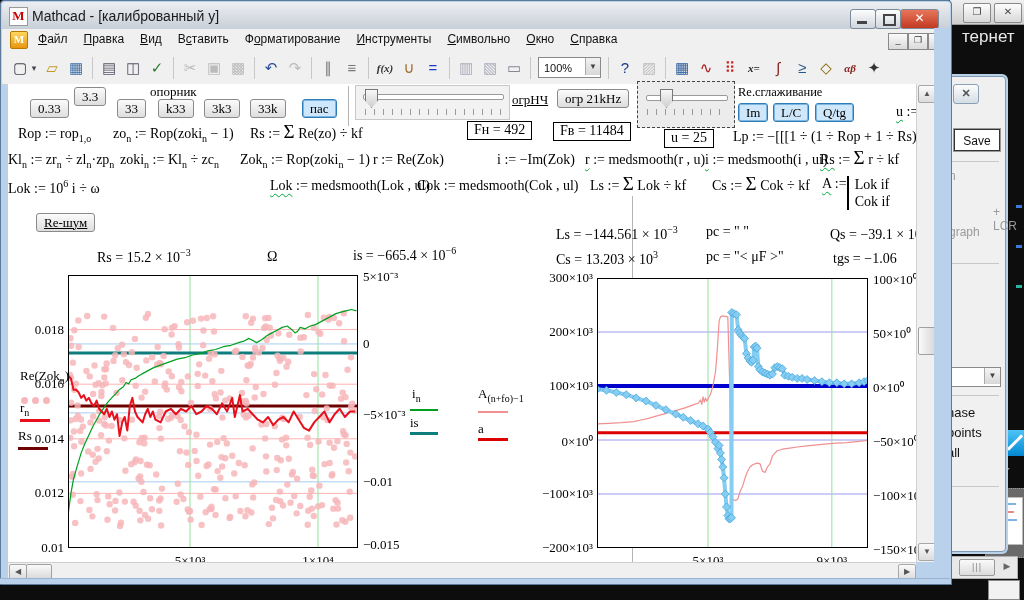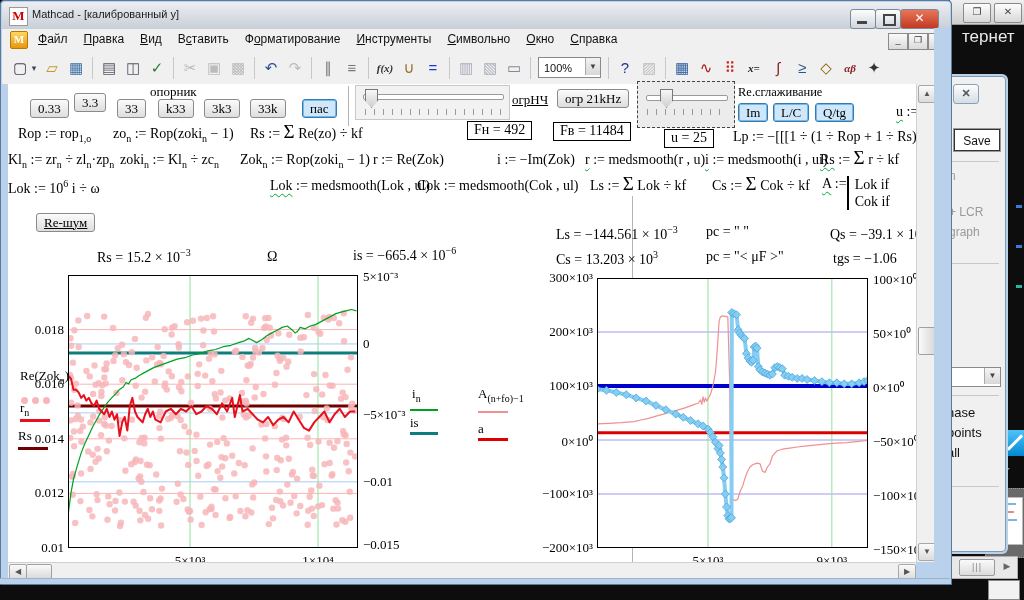--- a/index.html
+++ b/index.html
@@ -37,21 +37,21 @@
   .dlg-muted{position:absolute;left:8px;color:#9a9a9a;font-size:12px;}
   .dlg-item{position:absolute;left:6px;color:#111;font-size:13px;}
   #dlg-combo{position:absolute;left:8px;top:290px;width:50px;height:18px;background:#fff;border:1px solid #8a8a8a;}
   #dlg-combo .cb-btn{position:absolute;right:0;top:0;width:15px;height:16px;background:linear-gradient(#f4f4f4,#d8d8d8);
                      border-left:1px solid #aaa;color:#444;font-size:8px;text-align:center;line-height:16px;}
   
   #mcwin{left:0;top:0;width:950px;height:583px;background:#b9d1ea;border:1px solid #5c7a99;border-radius:4px 4px 0 0;}
   #titlebar{left:1px;top:1px;width:948px;height:27px;background:linear-gradient(#eceef1,#c8cfd8);border-bottom:1px solid #aab4c0;border-radius:3px 3px 0 0;}
   #mc-icon{left:7px;top:5px;width:17px;height:17px;background:#fff;border:1px solid #999;color:#c00;
            font:bold 13px "Liberation Serif",serif;text-align:center;line-height:16px;}
-  #title-text{left:30px;top:6px;font-size:11px;color:#1a1a1a;}
+  #title-text{left:30px;top:6px;font-size:14px;color:#1a1a1a;}
   .cap-btn{top:7px;height:18px;border:1px solid #7a8a9a;border-radius:3px;background:linear-gradient(#fdfdfd,#d0d6dd);}
   #btn-min{left:848px;width:24px;} #btn-max{left:873px;width:24px;}
   #btn-close{left:898px;width:37px;background:linear-gradient(#e8765a,#c13a22);color:#fff;font-size:12px;text-align:center;line-height:16px;}
   #btn-min .bar{position:absolute;left:6px;bottom:4px;width:10px;height:3px;background:#444;}
   #btn-max .sq{position:absolute;left:7px;top:4px;width:9px;height:8px;border:2px solid #444;}
   #menubar{left:1px;top:28px;width:933px;height:22px;background:#f0f0f0;border-bottom:1px solid #e0e0e0;}
   #menu-doc-icon{left:8px;top:2px;width:16px;height:16px;background:linear-gradient(#ffd75e,#e8960f);border:1px solid #b57a00;color:#fff;
                  font:bold 11px "Liberation Serif",serif;text-align:center;line-height:15px;border-radius:2px;}
   .menu-item{position:relative;display:inline-block;padding:3px 8px;font-size:12px;color:#111;}
   #menu-items{position:absolute;left:28px;top:0;}
@@ -124,21 +124,21 @@
     <div class="abs" id="bg-harrow">▶</div>
   </div>
   <div class="abs" id="bg-whitesq"></div>
 
   <div class="abs" id="dialog">
     <div id="dialog-close">✕</div>
     <button id="dlg-save">Save</button>
     <div class="dlg-sep" style="top:84px;"></div>
     <div id="dlg-muted-list">
         <div class="dlg-muted" style="top: 92px;">n</div>
-        <div class="dlg-muted" style="top: 128px;">+ LCR</div>
+        <div class="dlg-muted" style="top: 128px; margin-left: 44px;">+ LCR</div>
         <div class="dlg-muted" style="top: 148px;">graph</div>
       </div>
     <div class="dlg-sep" style="top:186px;"></div>
     <div id="dlg-combo">
       <div class="cb-btn">▼</div>
     </div>
     <div class="dlg-sep" style="top:318px;"></div>
     <div id="dlg-item-list">
         <div class="dlg-item" style="top: 328px;">hase</div>
         <div class="dlg-item" style="top: 348px;">points</div>
@@ -219,21 +219,21 @@
   <div class="abs" id="sheet"></div>
 
   <div id="content" class="abs" style="left:0;top:0;width:950px;height:583px;pointer-events:none;">
 
     <div class="vline" style="left:348px;top:86px;height:40px;"></div>
     <div class="vline" style="left:632px;top:196px;height:378px;"></div>
 
     <div class="lbl" style="left:150px;top:84px;">опорник</div>
     <div id="ref-buttons">
         <button class="wbtn" style="left: 30px; top: 99px;">0.33</button>
-        <button class="wbtn" style="left: 74px; top: 93px; text-align: center;">3.3</button>
+        <button class="wbtn" style="left: 74px; top: 87px; text-align: center;">3.3</button>
         <button class="wbtn" style="left: 117px; top: 99px;">33</button>
         <button class="wbtn" style="left: 158px; top: 99px;">k33</button>
         <button class="wbtn" style="left: 204px; top: 99px;">3k3</button>
         <button class="wbtn" style="left: 250px; top: 99px;">33k</button>
         <button class="wbtn blue" style="left: 302px; top: 99px;">пас</button>
       </div>
 
     <div class="slider" style="left:355px;top:85px;width:153px;height:33px;">
       <div class="groove" style="left:7px;top:8px;width:139px;"></div>
       <div class="sthumb" style="left:9px;top:3px;"></div>

